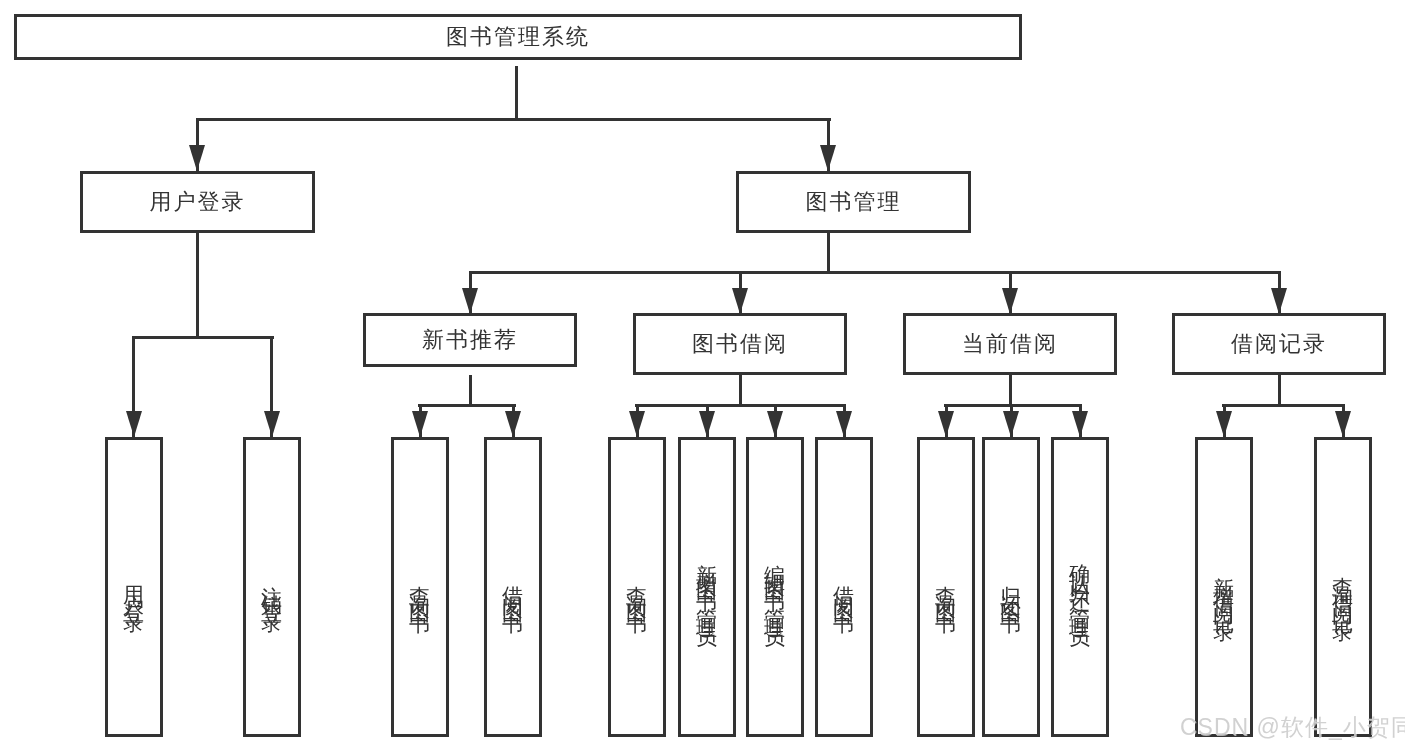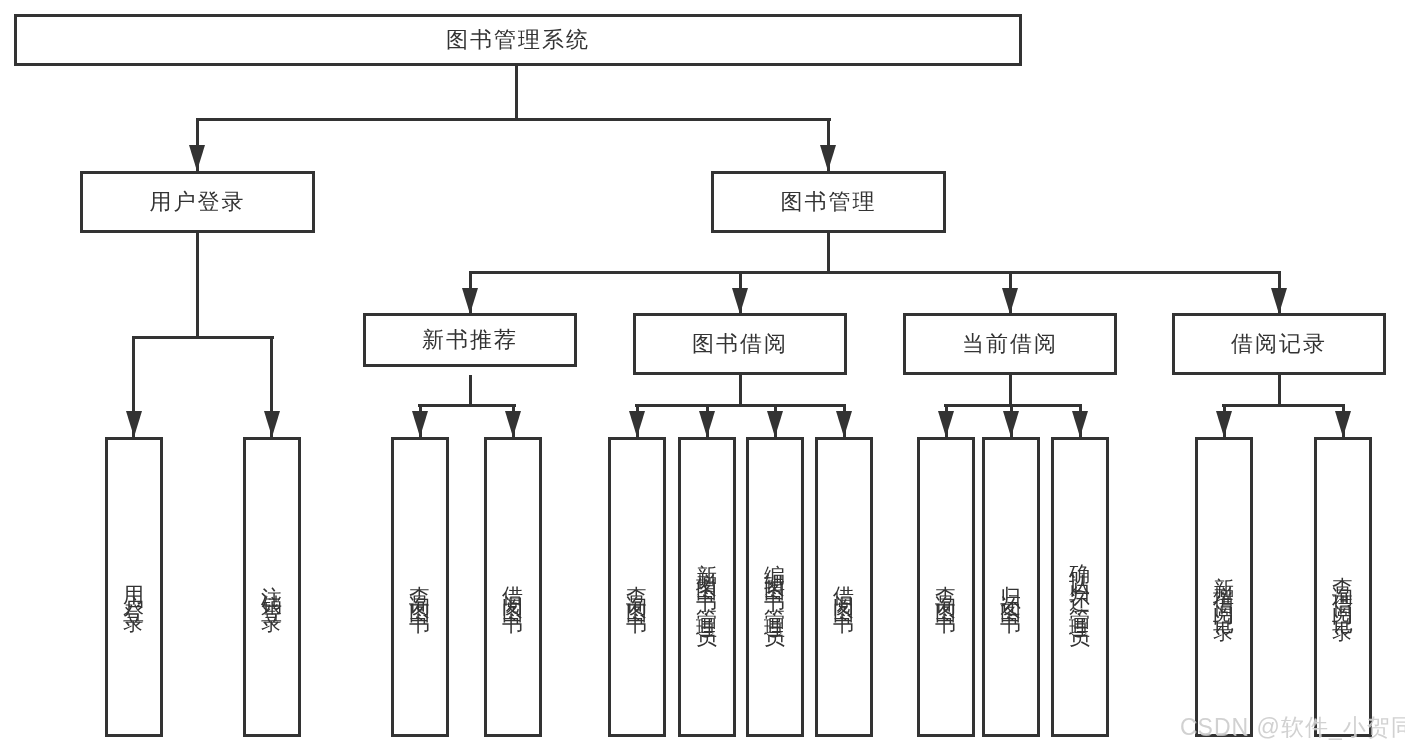--- a/index.html
+++ b/index.html
@@ -71,35 +71,35 @@
     letter-spacing: 1px;
     z-index: 10;
     white-space: nowrap;
   }
 </style>
 </head>
 <body>
 
 <div id="canvas">
 
-  <div class="node" style="left:14px; top:14px; width:1008px; height:52px;">
+  <div class="node" style="left:14px; top:14px; width:1008px; height:46px;">
     <span>图书管理系统</span>
   </div>
 
   <div class="vline" style="left:515px; top:66px; width:3px; height:54px;"></div>
   <div class="hline" style="left:196px; top:118px; width:635px; height:3px;"></div>
   <div class="vline" style="left:196px; top:118px; width:3px; height:53px;"></div>
   <div class="vline" style="left:827px; top:118px; width:3px; height:53px;"></div>
   <div class="arrow" style="left:189px; top:145px;"></div>
   <div class="arrow" style="left:820px; top:145px;"></div>
 
   <div class="node" style="left:80px; top:171px; width:235px; height:62px;">
     <span>用户登录</span>
   </div>
-  <div class="node" style="left:711px; top:171px; width:235px; height:62px;">
+  <div class="node" style="left:736px; top:171px; width:235px; height:62px;">
     <span>图书管理</span>
   </div>
 
   <div class="vline" style="left:196px; top:233px; width:3px; height:105px;"></div>
   <div class="hline" style="left:132px; top:336px; width:142px; height:3px;"></div>
   <div class="vline" style="left:132px; top:336px; width:3px; height:101px;"></div>
   <div class="vline" style="left:270px; top:336px; width:3px; height:101px;"></div>
   <div class="arrow" style="left:126px; top:411px;"></div>
   <div class="arrow" style="left:264px; top:411px;"></div>
 

